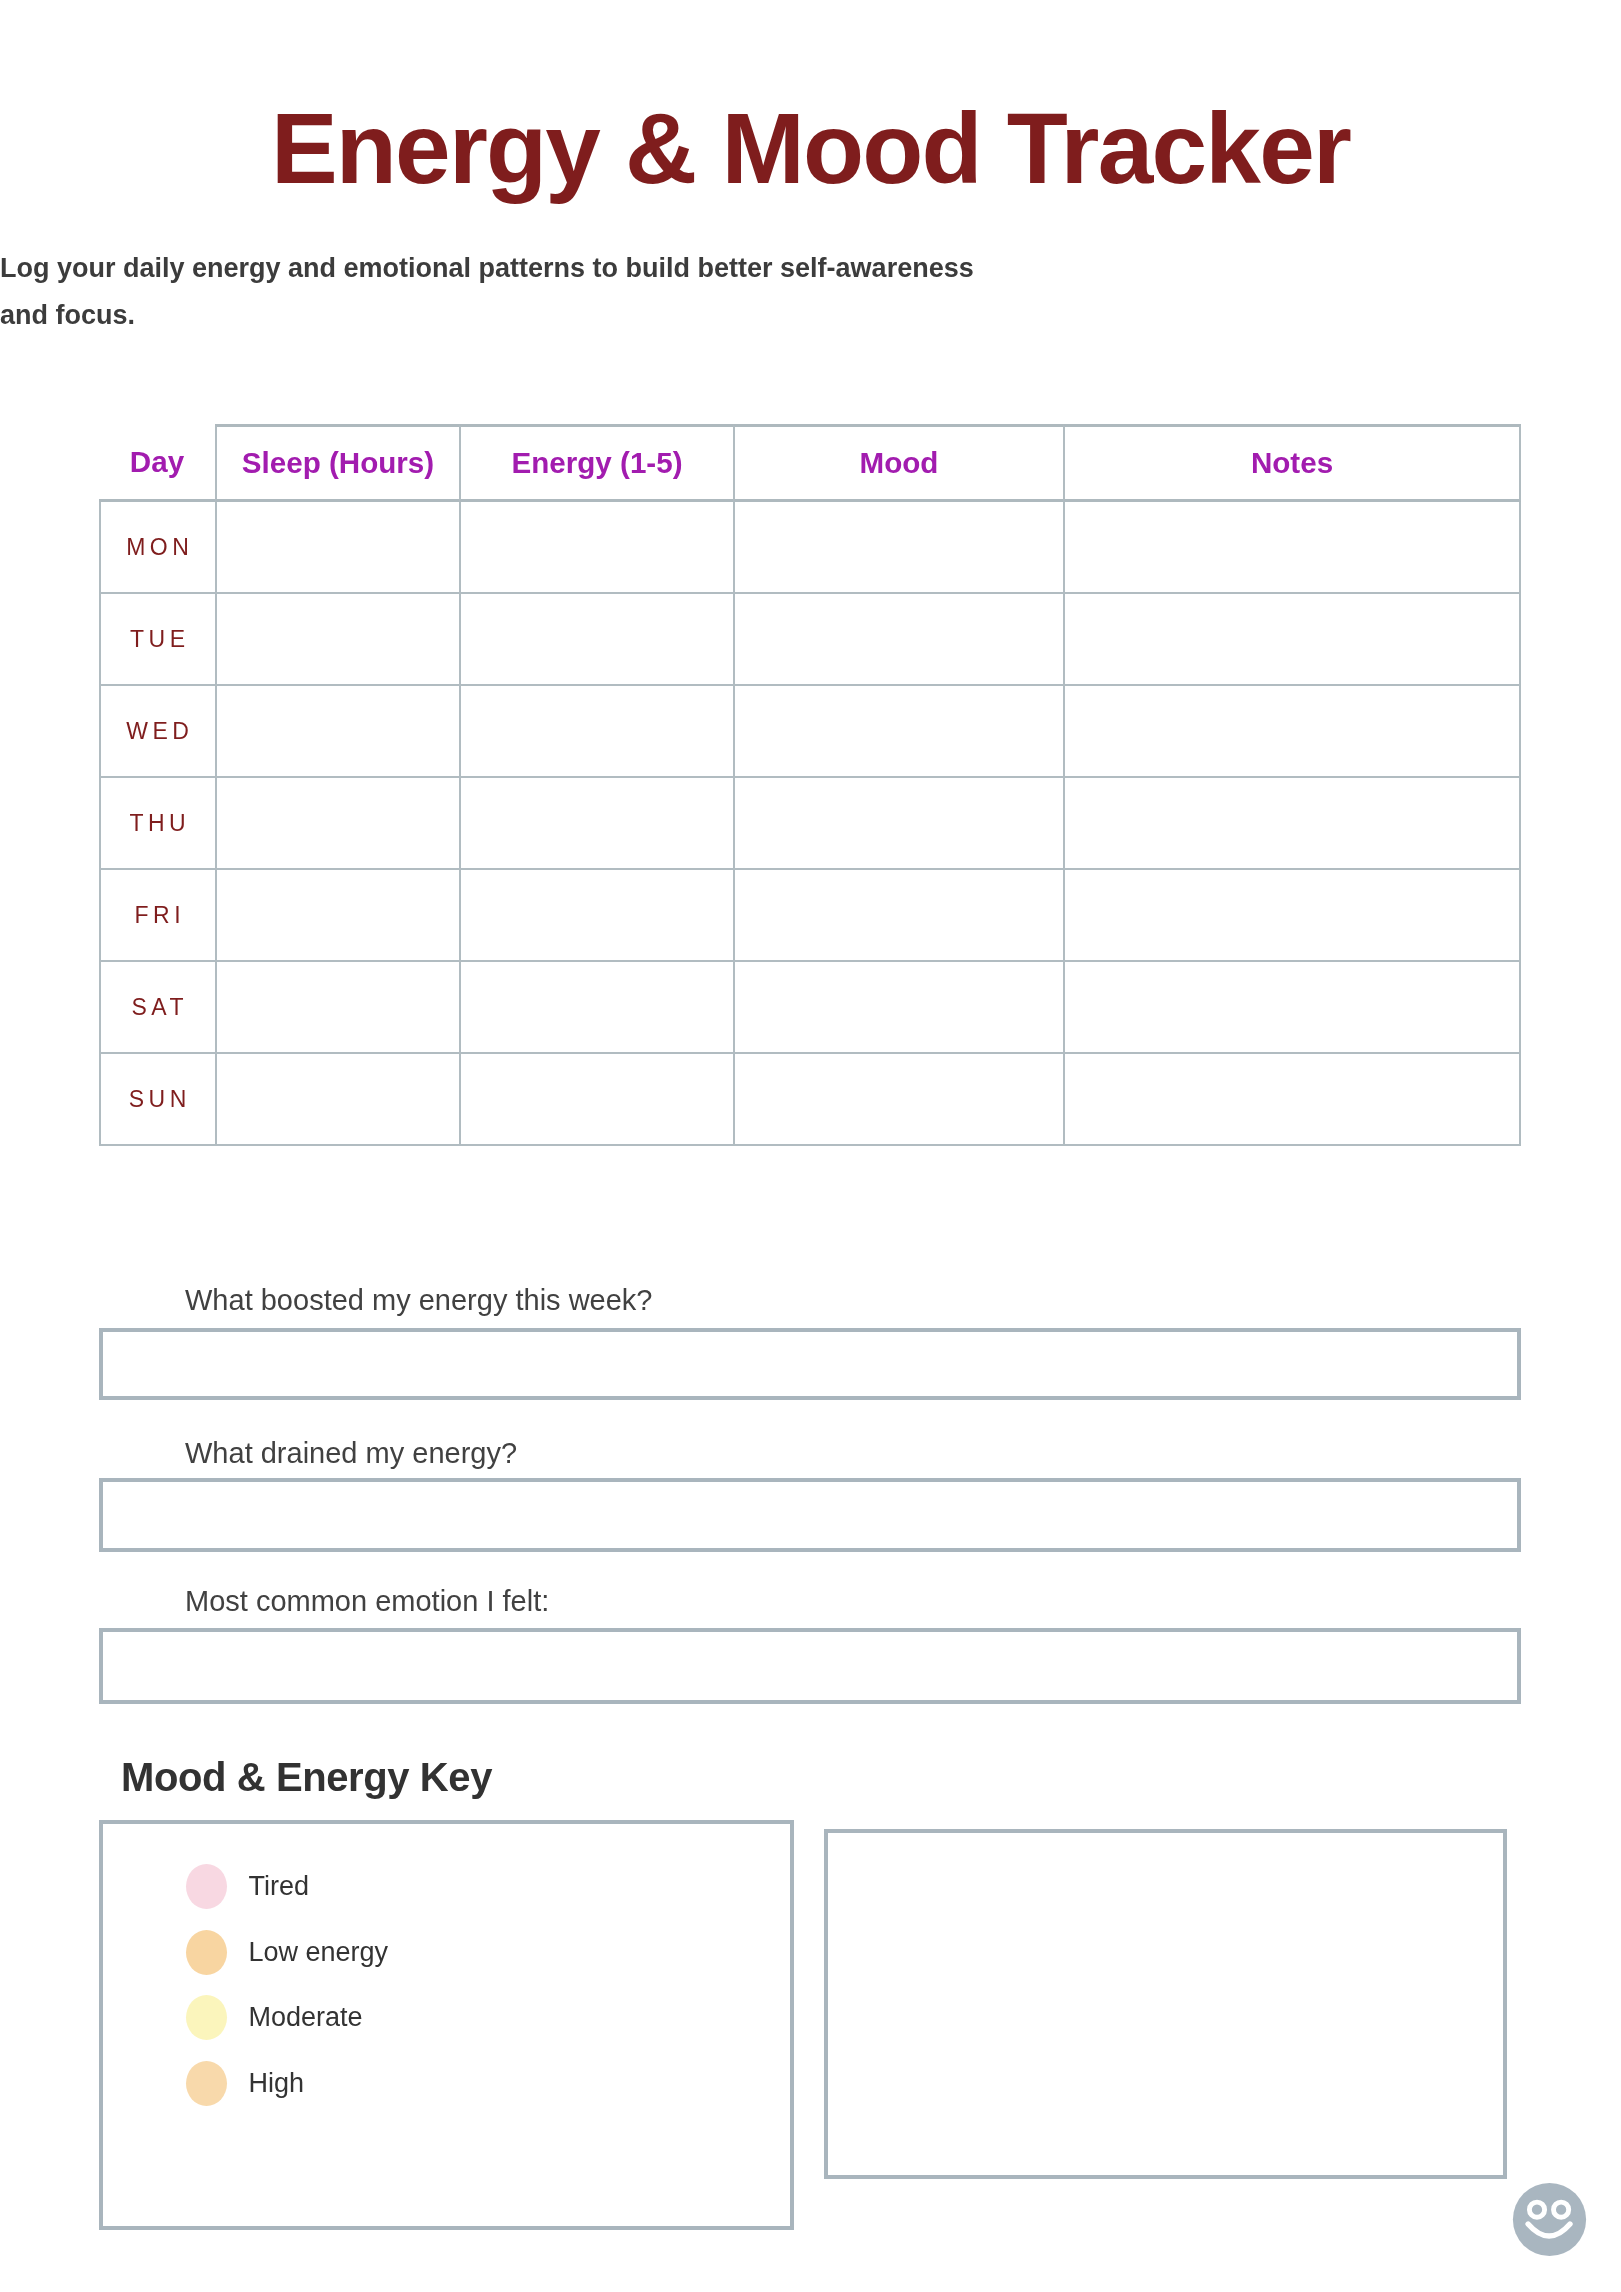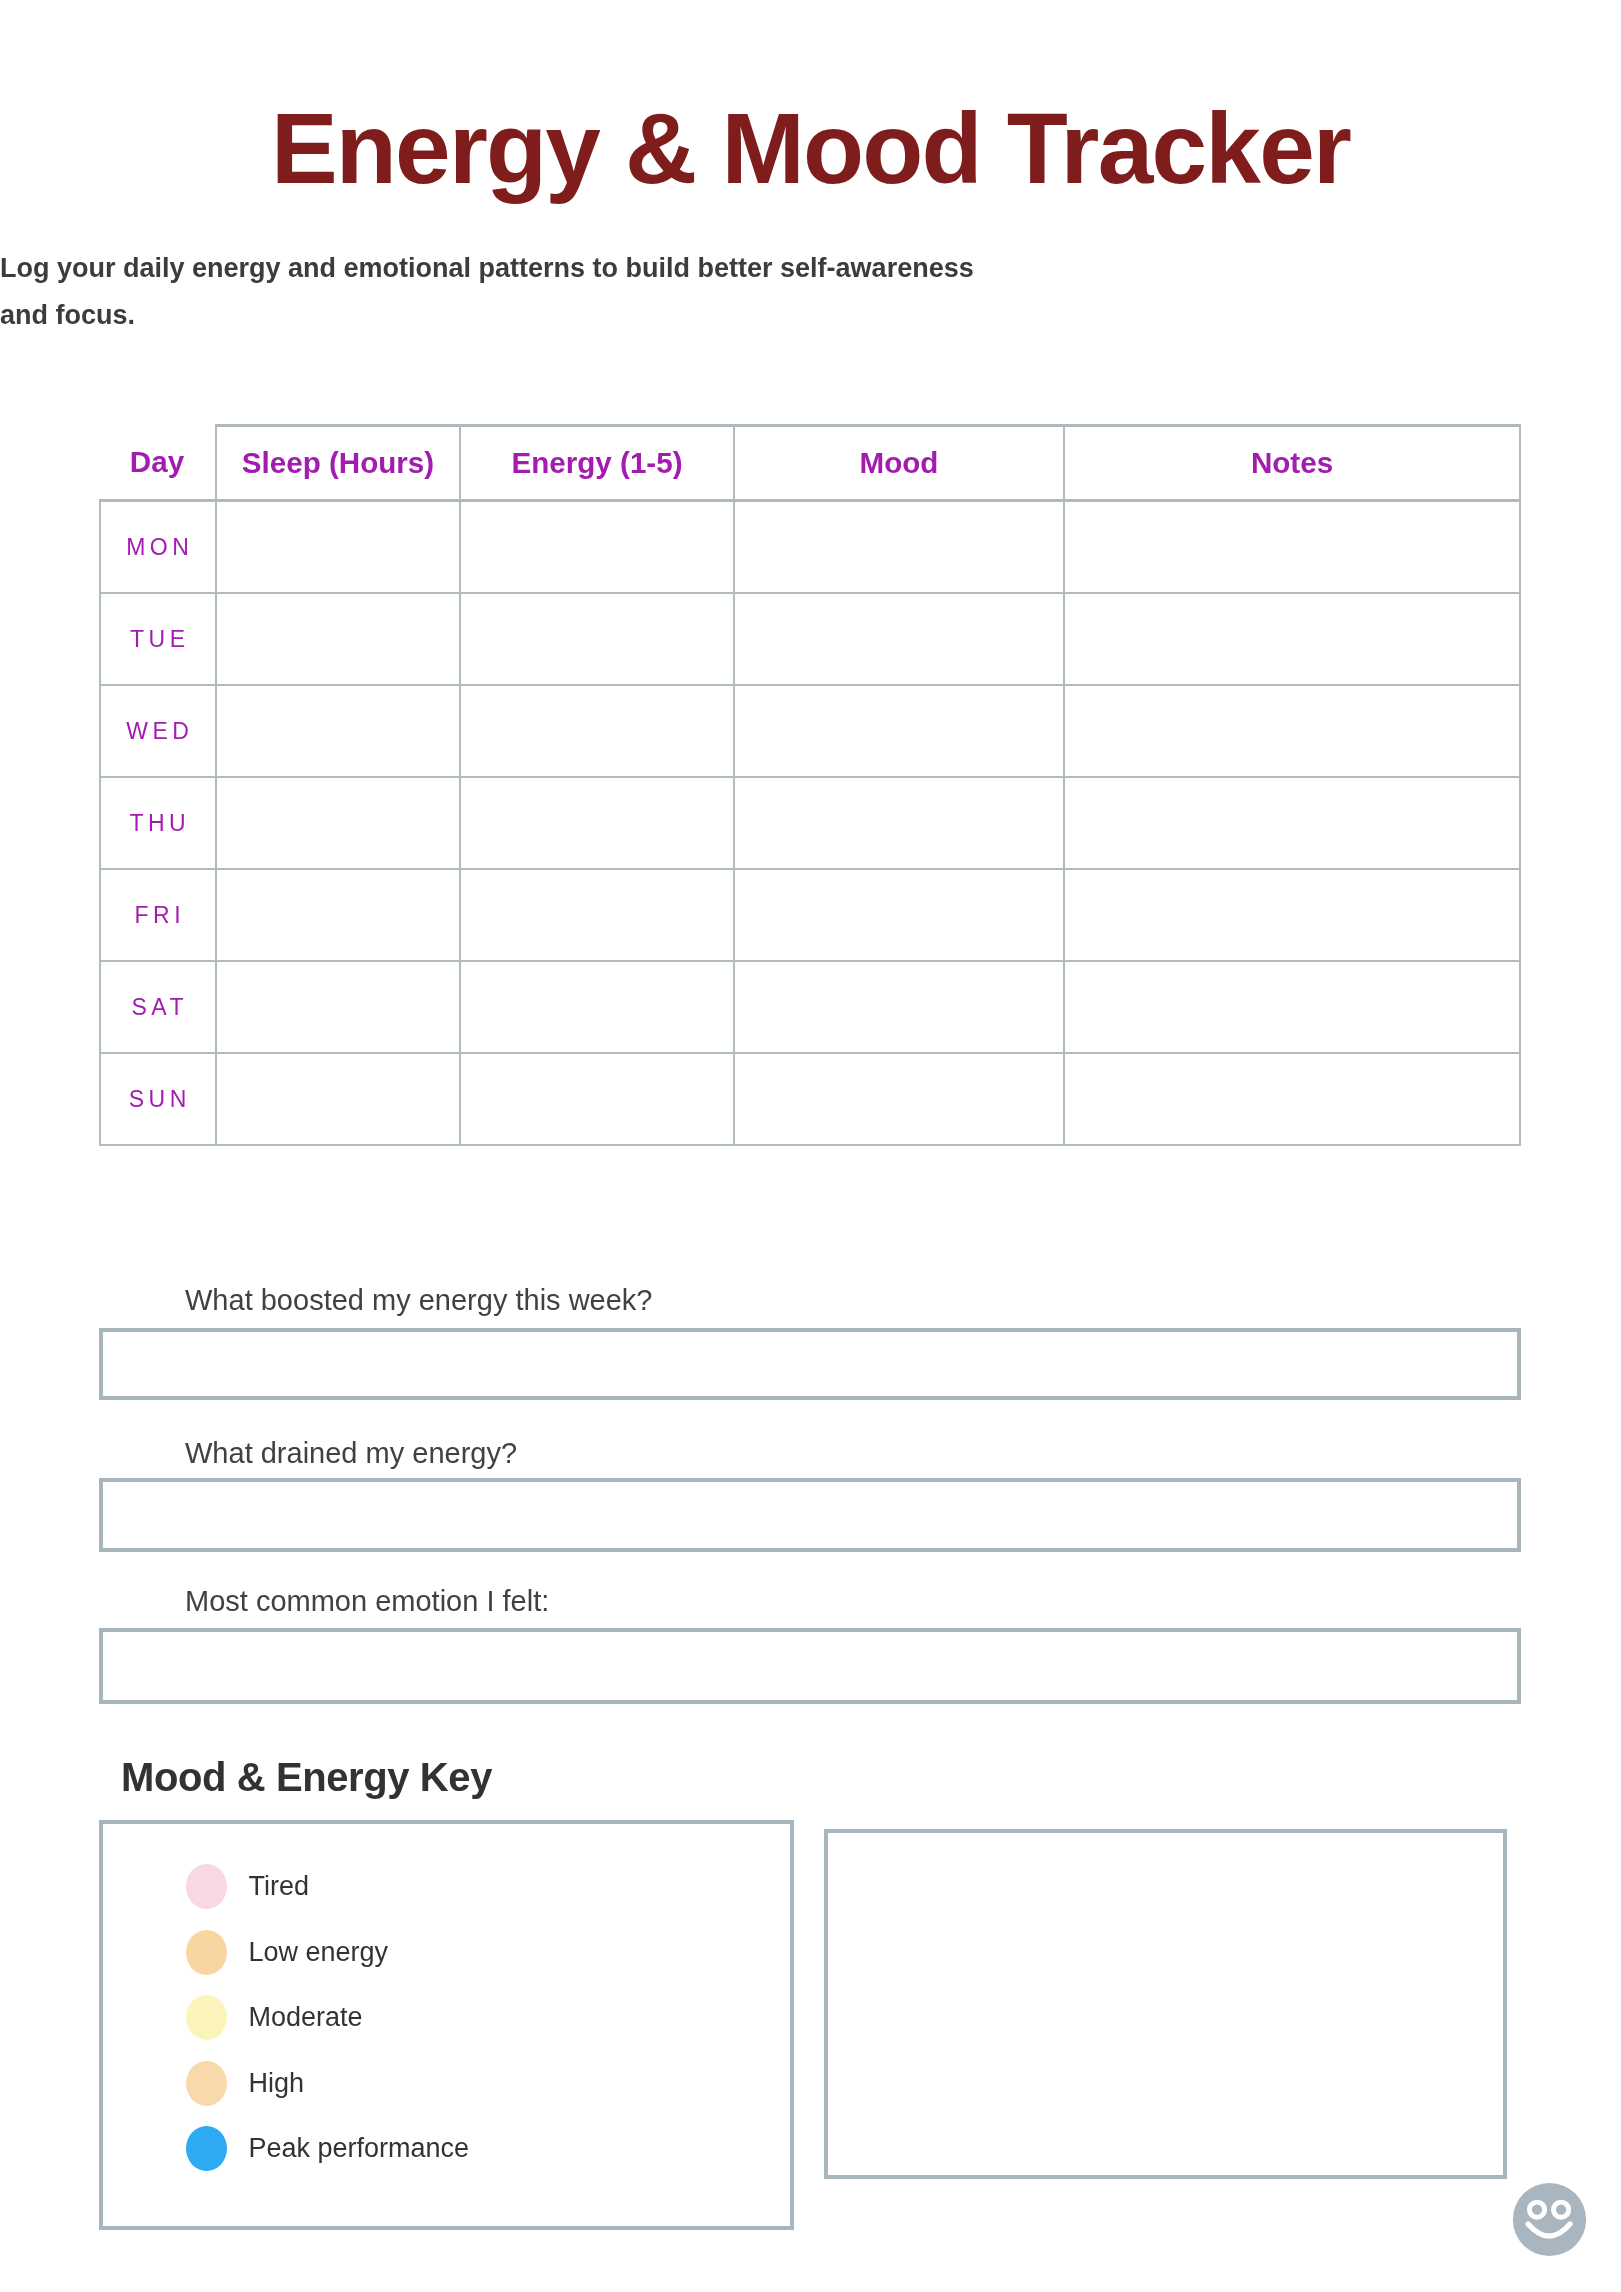--- a/index.html
+++ b/index.html
@@ -27,21 +27,21 @@
     display:flex;align-items:center;justify-content:center;box-sizing:border-box;
     background:#fff;
   }
   .hdr{font-size:29.6px;font-weight:700;color:#a21caf;}
   .h-plain{border-bottom:3.6px solid #aeb9be;}
   .h-bordered{border-top:3.6px solid #aeb9be;border-bottom:3.6px solid #aeb9be;}
   .v-line{border-left:2.7px solid #b1bcc1;}
   .r-line{border-right:2.7px solid #b1bcc1;}
   .b-line{border-bottom:2.7px solid #b1bcc1;}
   .day-cell{
-    font-size:23px;letter-spacing:4.5px;color:#a21caf;border-left:2.7px solid #b1bcc1;
+    font-size:23px;letter-spacing:4.5px;color:#7f1d1d;border-left:2.7px solid #b1bcc1;
     padding-left:3.6px;
   }
   
   .section-heading{
     position:absolute;font-size:40px;font-weight:700;color:#323232;letter-spacing:-0.4px;
   }
   .prompt-label{
     position:absolute;left:185px;font-size:29px;color:#414141;
   }
   .answer-box{
@@ -142,24 +142,20 @@
       <span class="key-label">Low energy</span>
     </div>
     <div class="key-item">
       <span class="key-dot" style="background: rgb(251, 245, 188);"></span>
       <span class="key-label">Moderate</span>
     </div>
     <div class="key-item">
       <span class="key-dot" style="background: rgb(248, 217, 171);"></span>
       <span class="key-label">High</span>
     </div>
-    <div class="key-item">
-      <span class="key-dot" style="background: rgb(45, 170, 243);"></span>
-      <span class="key-label">Peak performance</span>
-    </div>
   </div>
 
   <textarea class="key-notes-box" style=""></textarea>
 
   <div class="smiley">
     <svg width="75" height="75" viewBox="0 0 84 84">
       <circle cx="42" cy="42" r="41" fill="#a9b6c0"></circle>
       <circle cx="28" cy="31" r="8.5" fill="none" stroke="#ffffff" stroke-width="5.5"></circle>
       <circle cx="55" cy="31" r="8.5" fill="none" stroke="#ffffff" stroke-width="5.5"></circle>
       <path d="M 18 47 Q 41.5 74 65 47" fill="none" stroke="#ffffff" stroke-width="6" stroke-linecap="round"></path>

